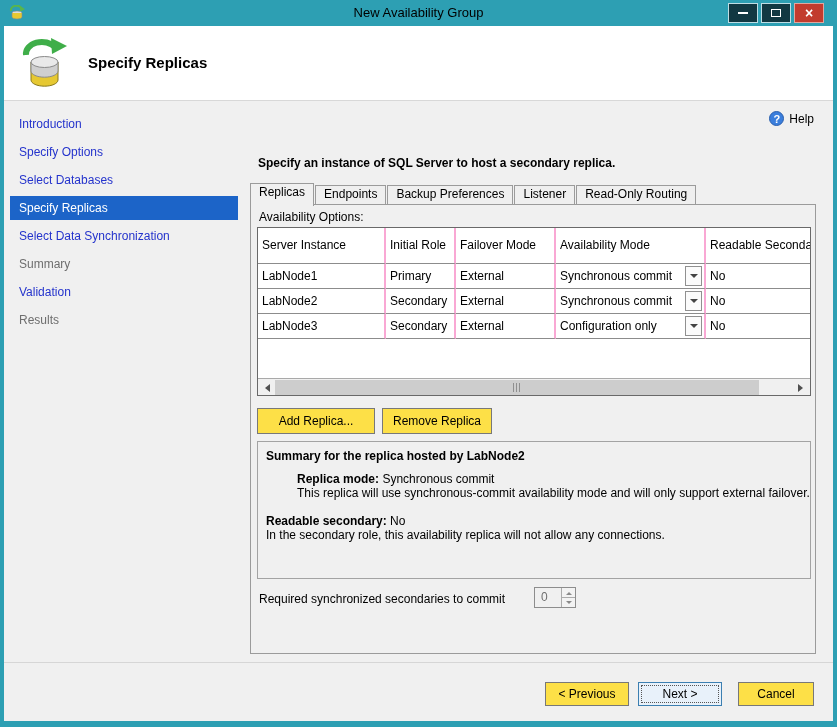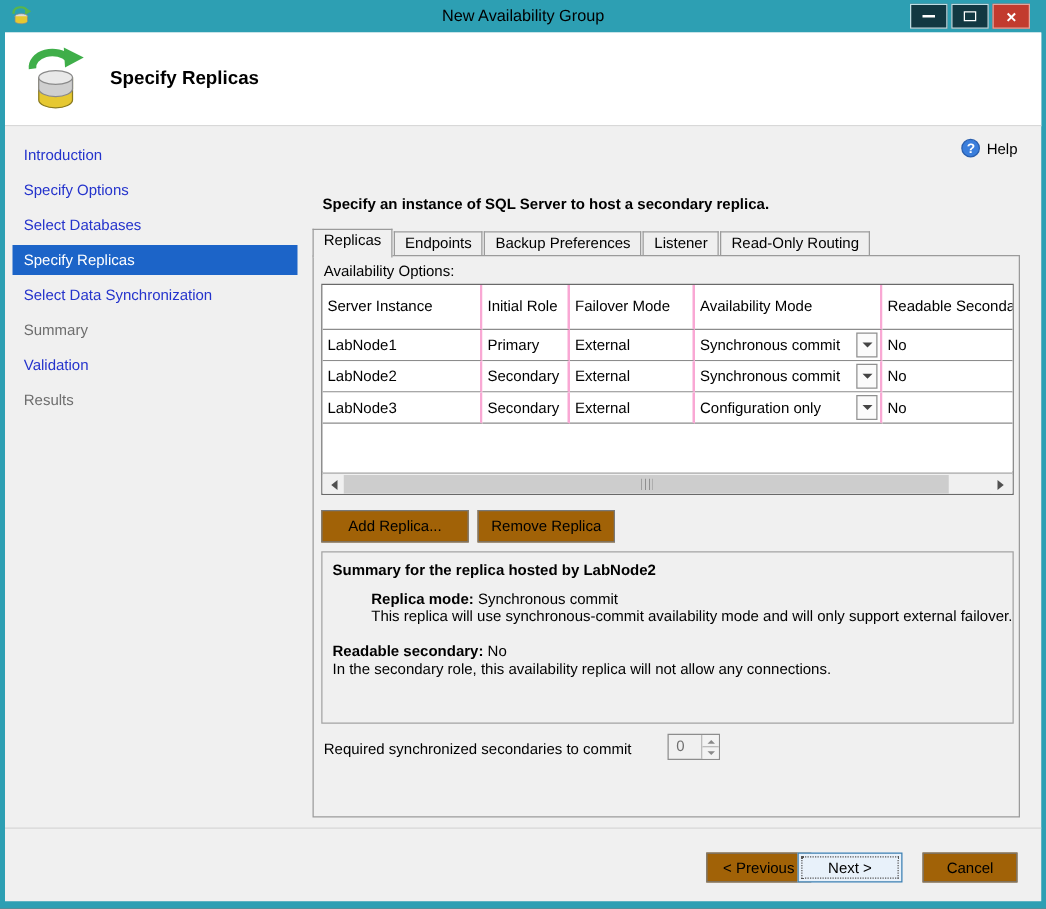--- a/index.html
+++ b/index.html
@@ -74,21 +74,21 @@
   .hscroll { position:absolute; left:0; top:150px; width:552px; height:17px; background:#f0f0f0; border-top:1px solid #a9a9a9; }
   .sb-btn { position:absolute; top:1px; width:17px; height:15px; display:flex; align-items:center; justify-content:center; background:#f0f0f0; cursor:pointer; }
   .sb-left { left:0; } .sb-right { right:0; }
   .tri-left { width:0; height:0; border:4px solid transparent; border-right:5px solid #505050; margin-right:2px; }
   .tri-right { width:0; height:0; border:4px solid transparent; border-left:5px solid #505050; margin-left:2px; }
   .sb-thumb { position:absolute; left:17px; top:1px; width:484px; height:15px; background:#cdcdcd; cursor:pointer; }
   .sb-grip { position:absolute; left:50%; top:3px; width:9px; height:9px; margin-left:-4px;
              background:repeating-linear-gradient(90deg,#8f8f8f 0 1px,transparent 1px 3px); }
 
   
-  .btn { font-size:12px; color:#000; background:#a16207; border:1px solid #787878; display:flex; align-items:center; justify-content:center; cursor:pointer; position:absolute; }
+  .btn { font-size:12px; color:#000; background:#fde047; border:1px solid #787878; display:flex; align-items:center; justify-content:center; cursor:pointer; position:absolute; }
   .add-btn { left:6px; top:203px; width:118px; height:26px; }
   .remove-btn { left:131px; top:203px; width:110px; height:26px; }
 
   
   .summary-box { position:absolute; left:6px; top:236px; width:554px; height:138px; border:1px solid #a3a3a3; font-size:12px; }
   .sum-title { position:absolute; left:8px; top:7px; font-weight:bold; }
   .sum-p1 { position:absolute; left:8px; top:30px; line-height:14px;margin-left:31px; }
   .sum-p2 { position:absolute; left:8px; top:72px; line-height:14px; }
   .b { font-weight:bold; }
 
@@ -97,21 +97,21 @@
   .spin { position:absolute; left:283px; top:382px; width:42px; height:21px; border:1px solid #8d8d8d; background:#f0f0f0; display:flex; }
   .spin-value { flex:1; padding-left:6px; color:#6f6f6f; font-size:12px; line-height:19px; }
   .spin-btns { width:14px; display:flex; flex-direction:column; border-left:1px solid #ababab; }
   .spin-up, .spin-down { flex:1; background:#f3f3f3; display:flex; align-items:center; justify-content:center; cursor:pointer; }
   .spin-up { border-bottom:1px solid #ababab; }
   .tri-up-s { width:0; height:0; border:3px solid transparent; border-bottom:3px solid #8a8a8a; margin-bottom:2px; }
   .tri-down-s { width:0; height:0; border:3px solid transparent; border-top:3px solid #8a8a8a; margin-top:2px; }
 
   
   .footerbar { position:absolute; left:0; top:636px; width:829px; height:59px; border-top:1px solid #d6d6d6; }
-  .prev-btn { left:541px; top:19px; width:84px; height:24px;margin-left:20px; }
+  .prev-btn { left:541px; top:19px; width:84px; height:24px; }
   .next-btn { left:634px; top:19px; width:84px; height:24px; background:#e8f1fa; border:1px solid #3c7fb1; outline:1px dotted #555; outline-offset:-4px; }
   .cancel-btn { left:734px; top:19px; width:76px; height:24px; }
 </style>
 </head>
 <body>
 
 <div class="window">
 
   <div class="titlebar">
     <span class="title-icon">

